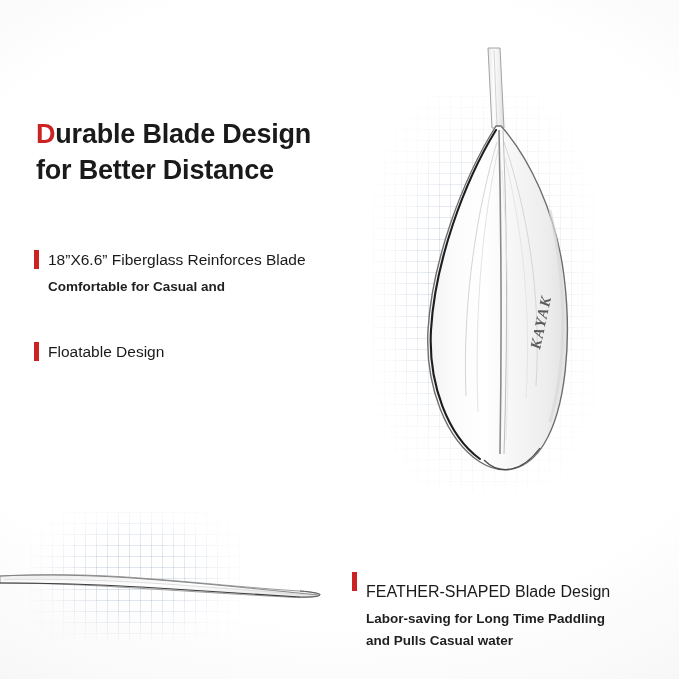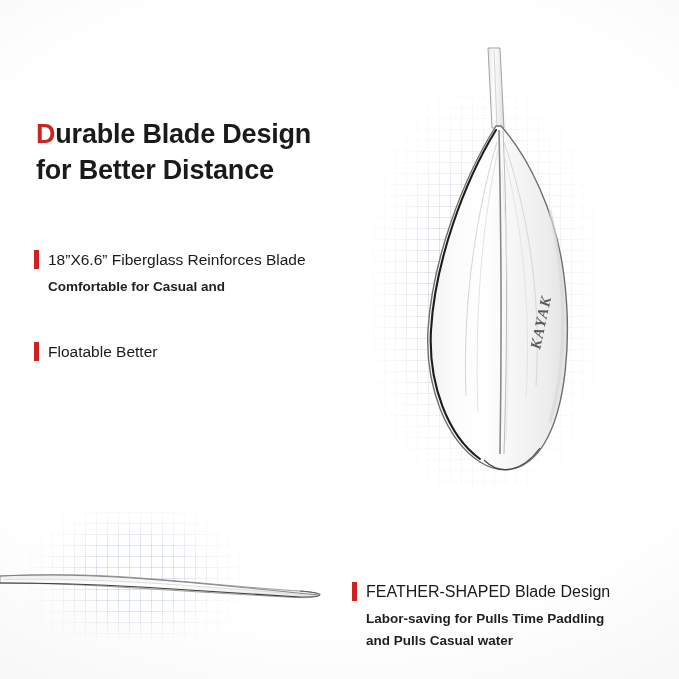--- a/index.html
+++ b/index.html
@@ -71,21 +71,21 @@
   
   .feature {
     position: absolute;
     left: 34px;
   }
   #feature-1 { top: 250px; }
   #feature-2 { top: 342px; }
 
   .feature-title-row {
     display: flex;
-    align-items: flex-end;
+    align-items: center;
   }
   .bar {
     width: 5px;
     height: 19px;
     background: #cc2222;
     margin-right: 9px;
     flex: 0 0 auto;
   }
   .feature-title {
     font-size: 15.5px;
@@ -147,31 +147,31 @@
       <div class="feature-title">18”X6.6” Fiberglass Reinforces Blade</div>
     </div>
     <div class="feature-sub">
       <div>Comfortable  for Casual and</div>
     </div>
   </div>
 
   <div class="feature" id="feature-2">
     <div class="feature-title-row">
       <div class="bar"></div>
-      <div class="feature-title">Floatable Better</div>
+      <div class="feature-title">Floatable Design</div>
     </div>
   </div>
 
   <div id="feature-3">
     <div class="feature-title-row">
       <div class="bar"></div>
       <div class="feature-title">FEATHER-SHAPED Blade Design</div>
     </div>
     <div class="feature-sub">
-      <div>Labor-saving for Pulls Time Paddling</div>
+      <div>Labor-saving for Long Time Paddling</div>
       <div>and Pulls Casual water</div>
     </div>
   </div>
 
   <div id="blade-art">
     <svg class="art-svg" width="190" height="470" viewBox="0 0 190 470" xmlns="http://www.w3.org/2000/svg">
       <defs>
         <linearGradient id="bladeFill" x1="0" y1="0" x2="1" y2="0">
           <stop offset="0%" stop-color="#f2f2f2"></stop>
           <stop offset="18%" stop-color="#fbfbfb"></stop>

